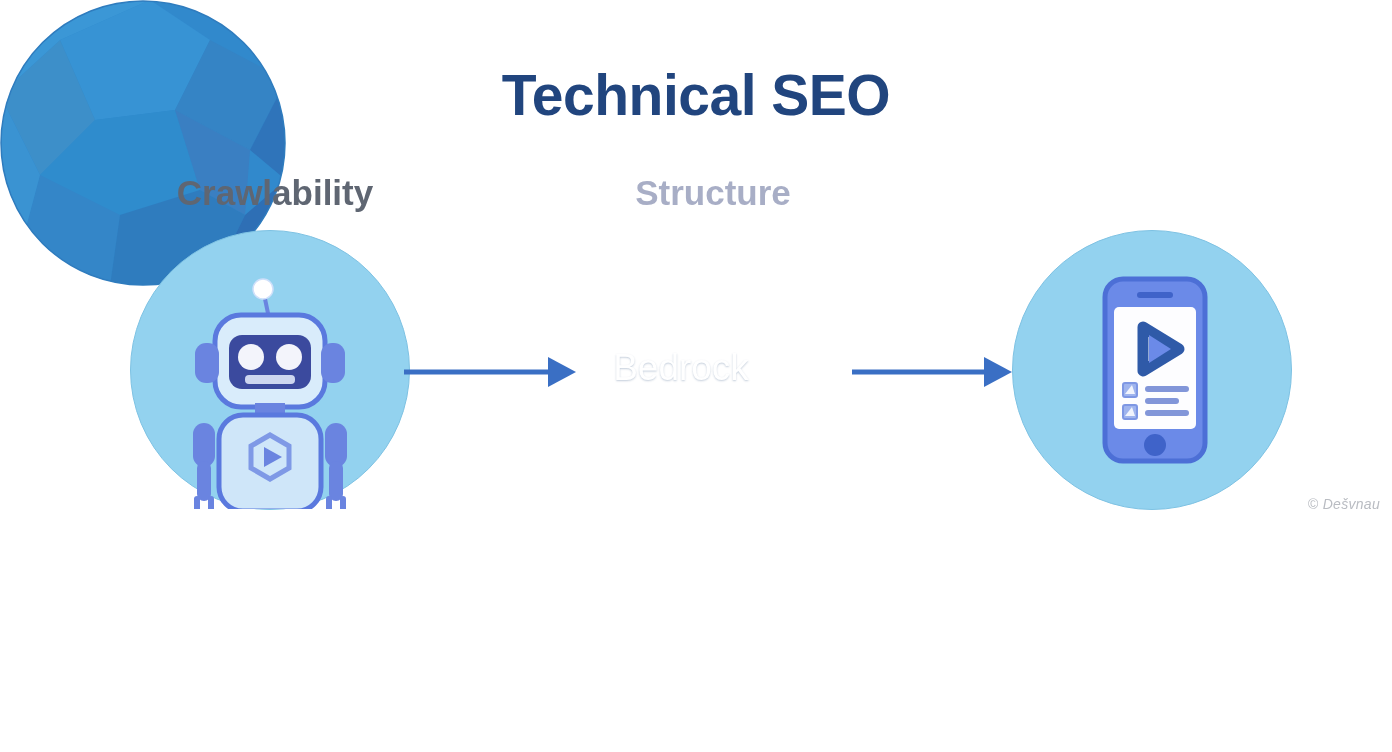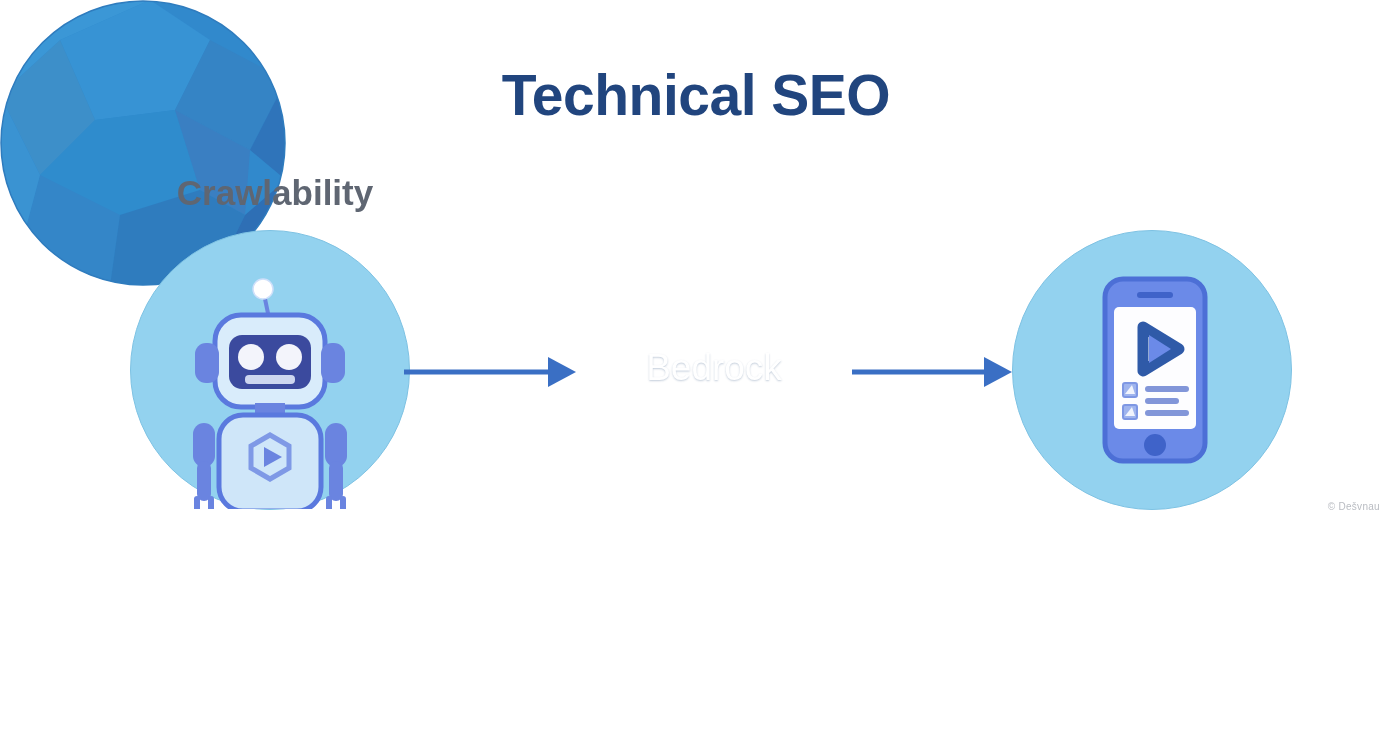--- a/index.html
+++ b/index.html
@@ -83,51 +83,53 @@
     position: absolute;
     top: 352px;
     height: 40px;
   }
   .arrow-1 { left: 404px; width: 172px; }
   .arrow-2 { left: 852px; width: 160px; }
 
   
   .center-text {
     position: absolute;
-    left: 571px;
+    left: 538px;
     top: 347px;
     width: 286px;
     text-align: center;
     font-size: 37px;
     color: #ffffff;
     font-family: "Liberation Sans", sans-serif;
     text-shadow: 0 1px 2px rgba(20,60,110,0.25);
     pointer-events: none;
   }
 
   
   .watermark {
     position: absolute;
     right: 12px;
     bottom: 20px;
-    font-size: 10px;
+    font-size: 14px;
     color: #b9bcc2;
     font-family: "Liberation Sans", sans-serif;
     letter-spacing: 0.3px;
+    font-style: italic;
   }
 </style>
 </head>
 <body>
 
 <div id="canvas">
 
   <div class="diagram-title">Technical SEO</div>
 
   <div class="stage-label left">Crawlability</div>
 
+  <div class="stage-label center">Structure</div>
 
 
   <div class="node node-left">
     <svg width="278" height="278" viewBox="0 0 278 278">
 
       <line x1="139" y1="92" x2="133" y2="63" stroke="#6a84e0" stroke-width="4" stroke-linecap="round"></line>
       <circle cx="132" cy="58" r="10" fill="#ffffff" stroke="#cfe0fa" stroke-width="1.5"></circle>
 
       <rect x="84" y="84" width="110" height="92" rx="26" fill="#d9ecfb" stroke="#5a79de" stroke-width="5"></rect>
 

